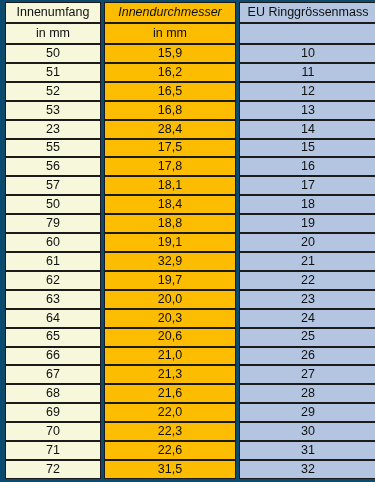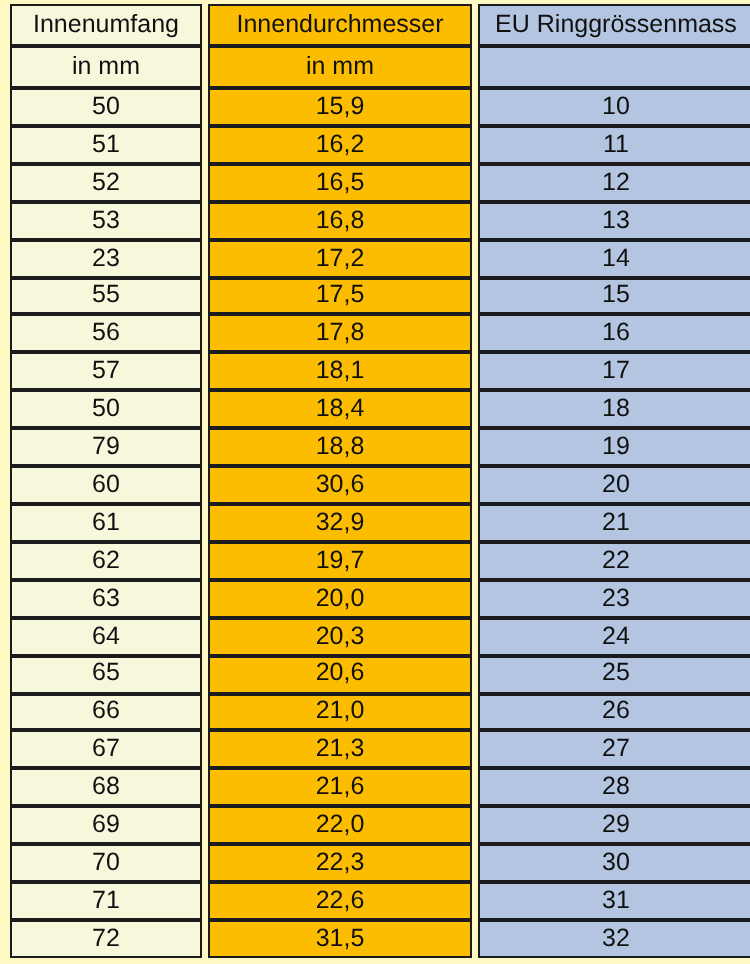--- a/index.html
+++ b/index.html
@@ -13,21 +13,21 @@
     height: 482px;
     overflow: hidden;
     font-family: "Liberation Sans", sans-serif;
   }
 
   #table-wrap {
     width: 375px;
     height: 482px;
     box-sizing: border-box;
     padding: 2px 2px 3px 2px;
-    background: #fef9c3;
+    background: #0c4a6e;
   }
 
   table.ring-table {
     width: 100%;
     height: 100%;
     border-collapse: separate;
     border-spacing: 3px 0px;
     table-layout: fixed;
   }
 
@@ -53,21 +53,21 @@
   .col-cream  { background: #f7f7dc; }
   .col-amber  { background: #fcbd00; }
   .col-blue   { background: #b3c5e0; }
 
   
   .hdr td {
     font-size: 12.5px;
     height: 19px;
   }
   .hdr .col-cream { background: #f7f7dc; }
-  .hdr .col-amber { background: #fcbd00; }
+  .hdr .col-amber { background: #fcbd00; font-style: italic; }
   .hdr .col-blue  { background: #b3c5e0; }
 
   
   .unit td {
     font-size: 12.5px;
     height: 19px;
     margin-left: 20px;
   }
 
   
@@ -113,21 +113,21 @@
           <td class="col-amber">16,5</td>
           <td class="col-blue">12</td>
         </tr>
         <tr class="data">
           <td class="col-cream">53</td>
           <td class="col-amber">16,8</td>
           <td class="col-blue">13</td>
         </tr>
         <tr class="data">
           <td class="col-cream">23</td>
-          <td class="col-amber">17,2</td>
+          <td class="col-amber">28,4</td>
           <td class="col-blue">14</td>
         </tr>
         <tr class="data">
           <td class="col-cream">55</td>
           <td class="col-amber">17,5</td>
           <td class="col-blue">15</td>
         </tr>
         <tr class="data">
           <td class="col-cream">56</td>
           <td class="col-amber">17,8</td>
@@ -143,21 +143,21 @@
           <td class="col-amber">18,4</td>
           <td class="col-blue">18</td>
         </tr>
         <tr class="data">
           <td class="col-cream">79</td>
           <td class="col-amber">18,8</td>
           <td class="col-blue">19</td>
         </tr>
         <tr class="data">
           <td class="col-cream">60</td>
-          <td class="col-amber">30,6</td>
+          <td class="col-amber">19,1</td>
           <td class="col-blue">20</td>
         </tr>
         <tr class="data">
           <td class="col-cream">61</td>
           <td class="col-amber">32,9</td>
           <td class="col-blue">21</td>
         </tr>
         <tr class="data">
           <td class="col-cream">62</td>
           <td class="col-amber">19,7</td>

